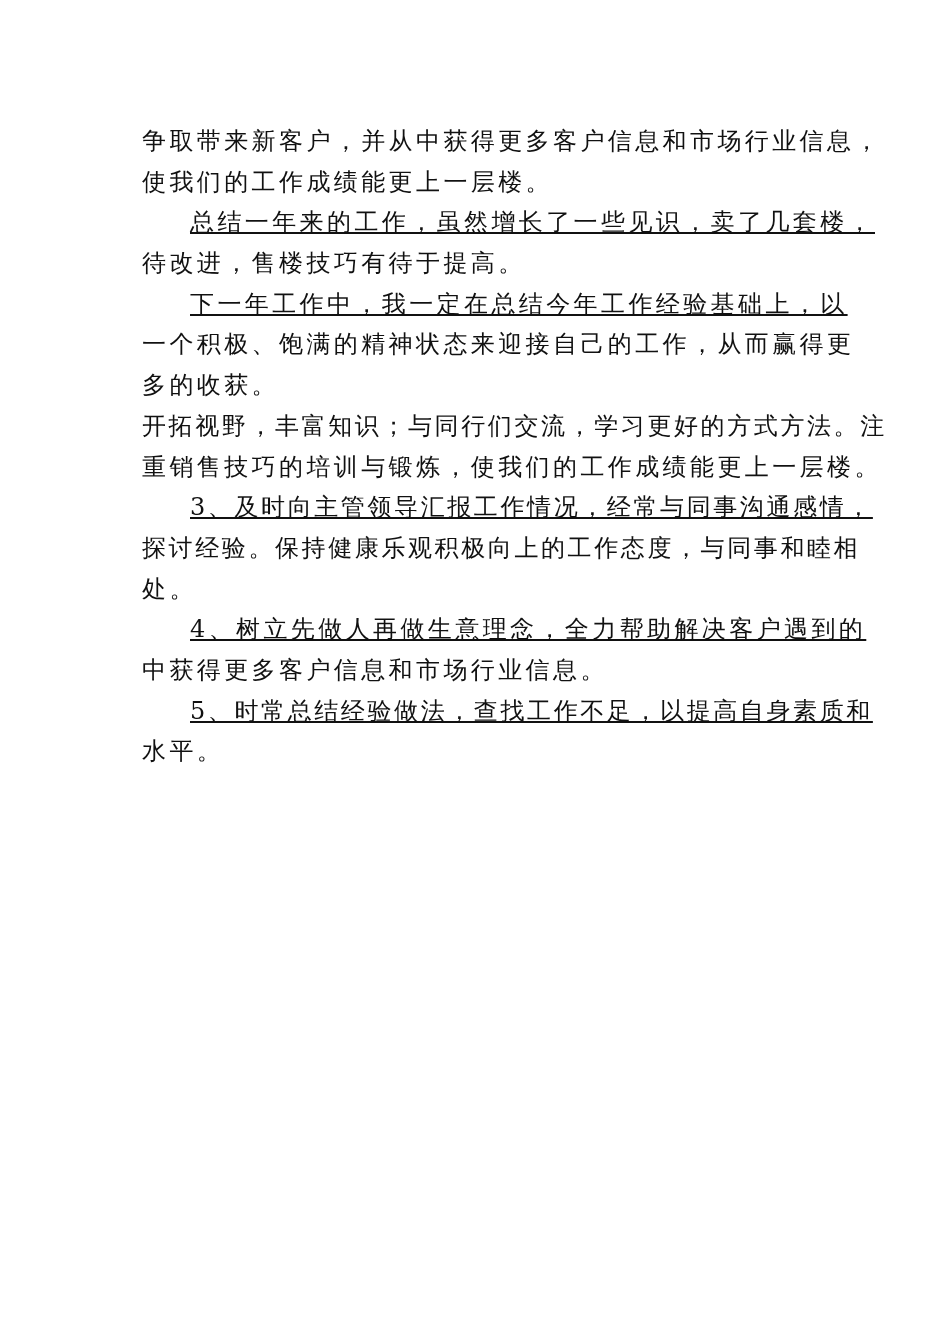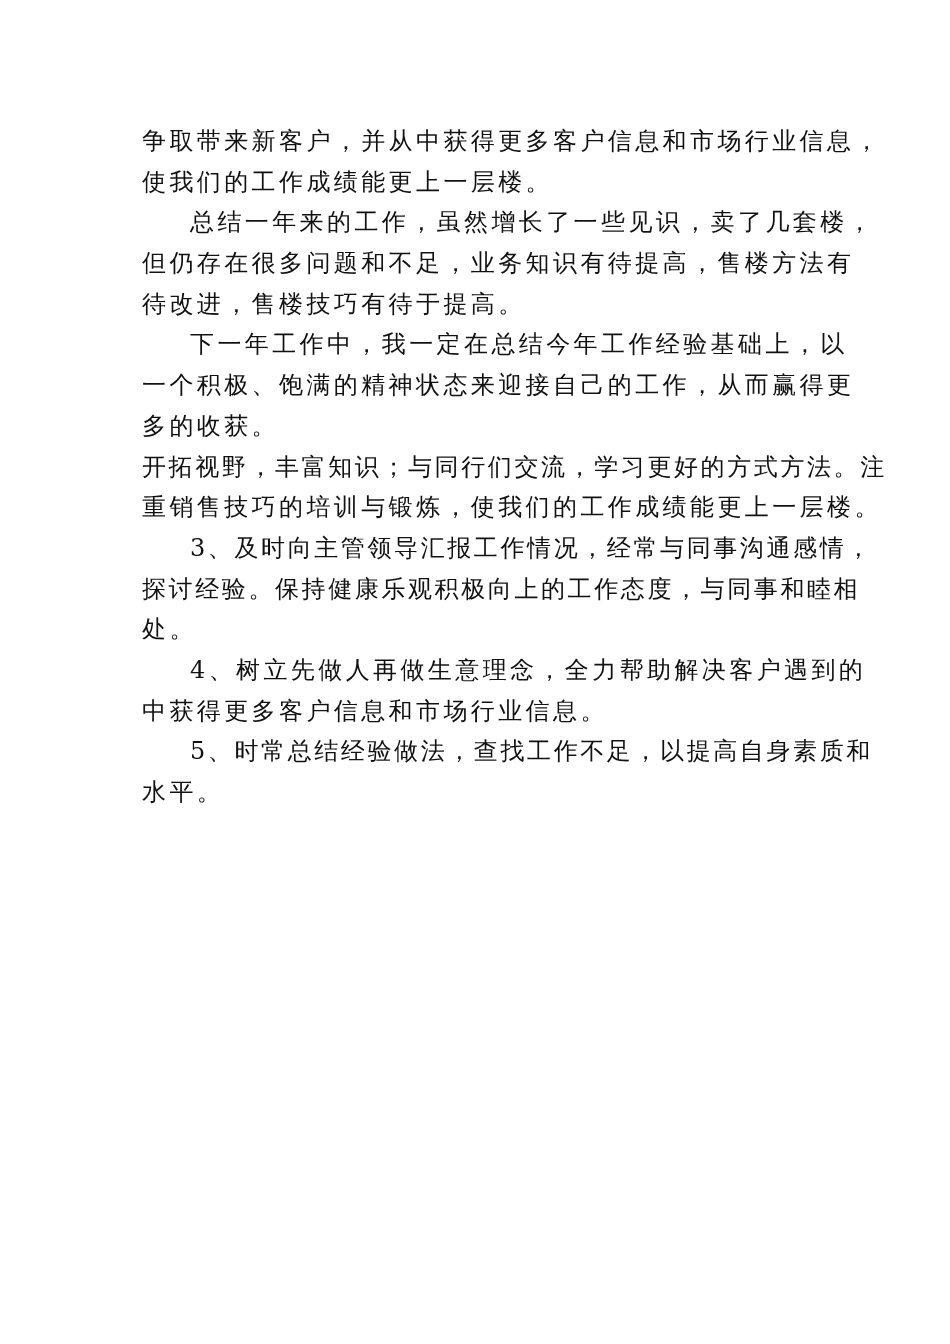--- a/index.html
+++ b/index.html
@@ -22,34 +22,33 @@
       width: 660px;
       margin-left: 8px;
     }
     .line {
       height: 40.7px;
       line-height: 40.7px;
       font-size: 24px;
       white-space: nowrap;
       letter-spacing: 3.4px;
     }
-    .indent { padding-left: 48px; }
+    .indent { padding-left: 48px; text-decoration: underline; }
     .num-line { letter-spacing: 2.6px; }
   </style>
 </head>
 <body>
 
 <div class="page">
   <div>
     <div class="line">争取带来新客户，并从中获得更多客户信息和市场行业信息，</div>
     <div class="line">使我们的工作成绩能更上一层楼。</div>
   </div>
   <div>
     <div class="line indent">总结一年来的工作，虽然增长了一些见识，卖了几套楼，</div>
-    <div class="line">但仍存在很多问题和不足，业务知识有待提高，售楼方法有</div>
     <div class="line">待改进，售楼技巧有待于提高。</div>
   </div>
   <div>
     <div class="line indent">下一年工作中，我一定在总结今年工作经验基础上，以</div>
     <div class="line">一个积极、饱满的精神状态来迎接自己的工作，从而赢得更</div>
     <div class="line">多的收获。</div>
   </div>
   <div>
     <div class="line num-line">开拓视野，丰富知识；与同行们交流，学习更好的方式方法。注</div>
     <div class="line">重销售技巧的培训与锻炼，使我们的工作成绩能更上一层楼。</div>

